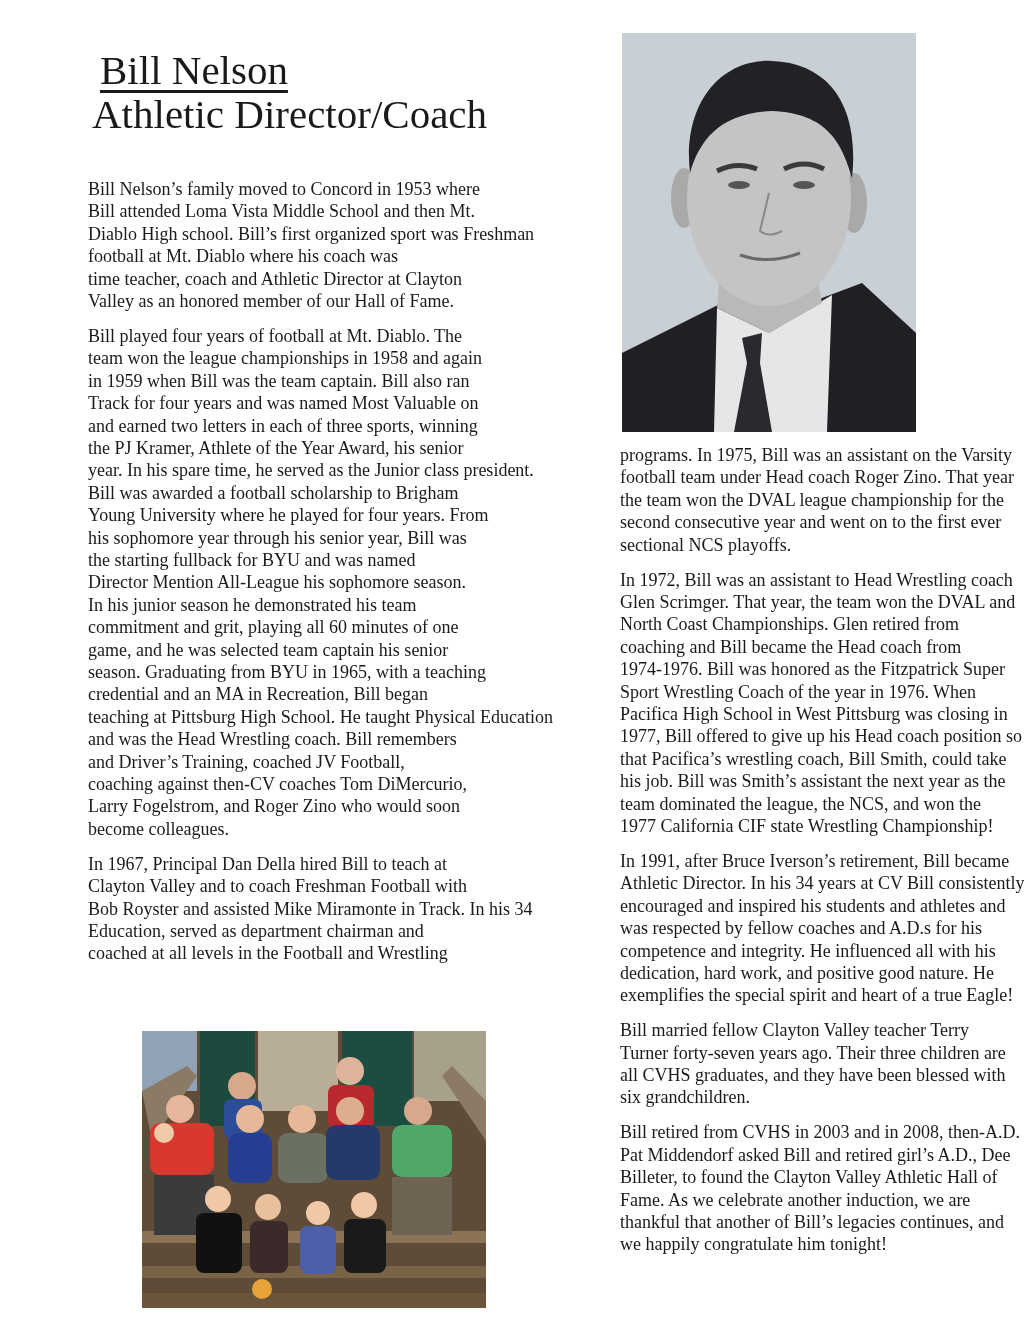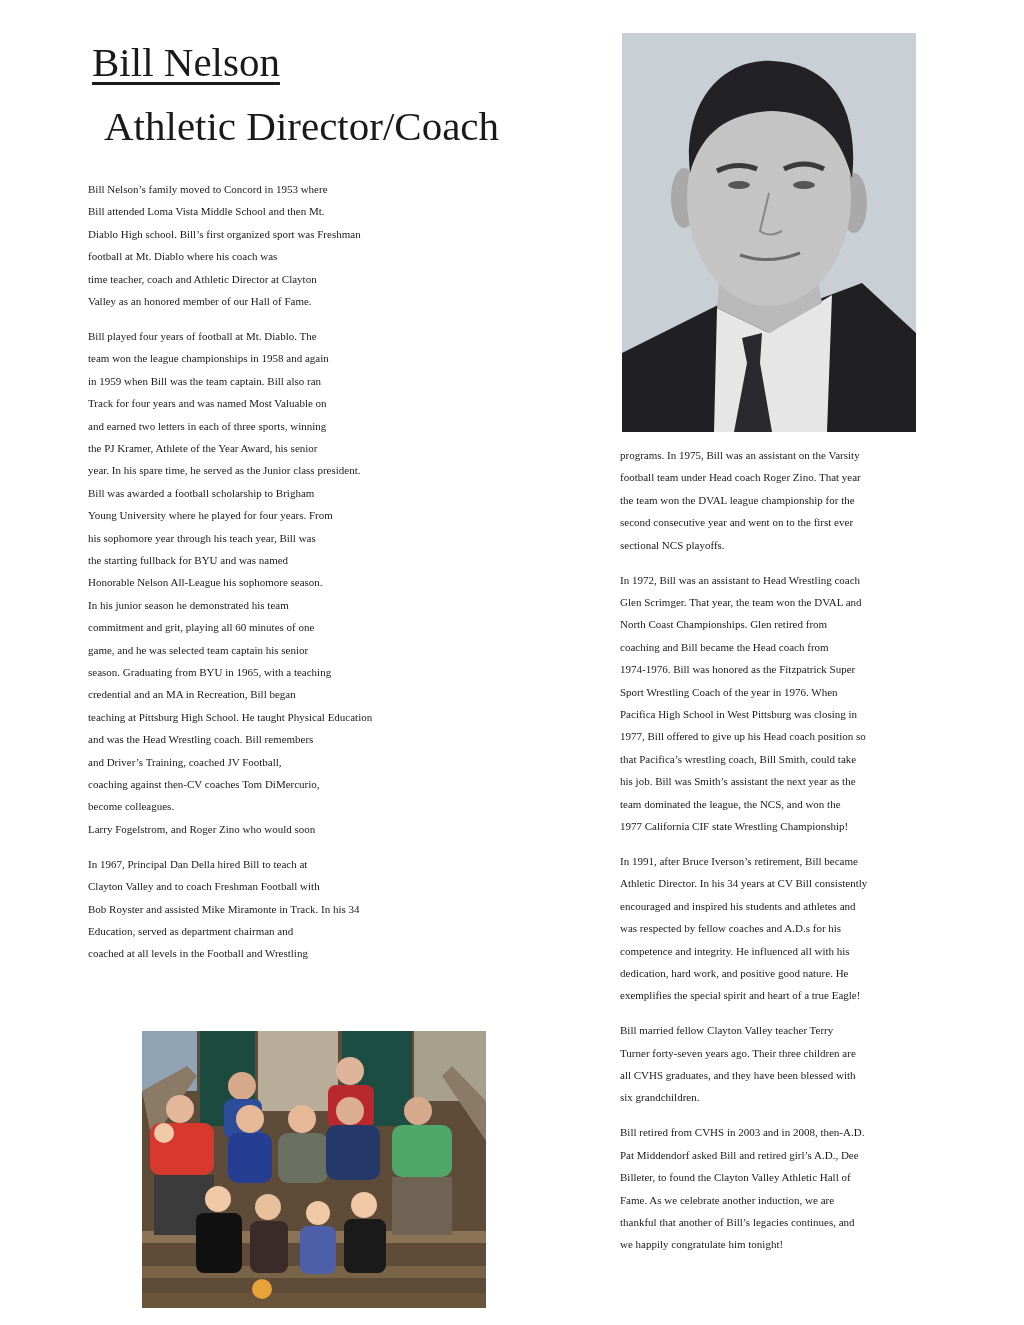--- a/index.html
+++ b/index.html
@@ -1,21 +1,21 @@
 <!DOCTYPE html>
 <html><head>
 <meta charset="utf-8">
 <style>
   html, body { margin: 0; padding: 0; background: #ffffff; }
   body { width: 1024px; height: 1325px; position: relative; overflow: hidden;
          font-family: "Liberation Serif", "DejaVu Serif", serif; color: #1a1a1a; }
   .title1 { position: absolute; left: 88px; top: 34px; font-size: 41px; line-height: 48px;
-            text-decoration: underline; text-decoration-thickness: 3px; text-underline-offset: 6px; margin: 4px; font-weight: normal; }
-  .title2 { position: absolute; left: 88px; top: 86px; font-size: 41px; line-height: 48px; margin: 16px; font-weight: normal; white-space: nowrap; }
-  .col { position: absolute; font-size: 11px; line-height: 22.4px; }
+            text-decoration: underline; text-decoration-thickness: 3px; text-underline-offset: 6px; margin: 12px; font-weight: normal; }
+  .title2 { position: absolute; left: 88px; top: 86px; font-size: 41px; line-height: 48px; margin: 4px; font-weight: normal; white-space: nowrap; }
+  .col { position: absolute; font-size: 18px; line-height: 22.4px; }
   .col p { margin: 0 0 12.5px 0; }
   .line { display: block; white-space: nowrap; }
   .left { left: 88px; top: 178px; width: 460px; }
   .right { left: 620px; top: 444px; width: 400px; }
   .portrait { position: absolute; left: 622px; top: 33px; width: 294px; height: 399px; overflow: hidden; background: #c9d0d6; }
   .family { position: absolute; left: 142px; top: 1031px; width: 344px; height: 277px; overflow: hidden; background: #6b5a44; }
   svg { display: block; }
 </style>
 </head>
 <body>
@@ -66,34 +66,34 @@
     <p>
       <span class="line">Bill played four years of football at Mt. Diablo. The</span>
       <span class="line">team won the league championships in 1958 and again</span>
       <span class="line">in 1959 when Bill was the team captain. Bill also ran</span>
       <span class="line">Track for four years and was named Most Valuable on</span>
       <span class="line">and earned two letters in each of three sports, winning</span>
       <span class="line">the PJ Kramer, Athlete of the Year Award, his senior</span>
       <span class="line">year. In his spare time, he served as the Junior class president.</span>
       <span class="line">Bill was awarded a football scholarship to Brigham</span>
       <span class="line">Young University where he played for four years. From</span>
-      <span class="line">his sophomore year through his teach year, Bill was</span>
+      <span class="line">his sophomore year through his senior year, Bill was</span>
       <span class="line">the starting fullback for BYU and was named</span>
-      <span class="line">Honorable Nelson All-League his sophomore season.</span>
+      <span class="line">Director Mention All-League his sophomore season.</span>
       <span class="line">In his junior season he demonstrated his team</span>
       <span class="line">commitment and grit, playing all 60 minutes of one</span>
       <span class="line">game, and he was selected team captain his senior</span>
       <span class="line">season.  Graduating from BYU in 1965, with a teaching</span>
       <span class="line">credential and an MA in Recreation, Bill began</span>
       <span class="line">teaching at Pittsburg High School. He taught Physical Education</span>
       <span class="line">and was the Head Wrestling coach. Bill remembers</span>
       <span class="line">and Driver’s Training, coached JV Football,</span>
       <span class="line">coaching against then-CV coaches Tom DiMercurio,</span>
+      <span class="line">Larry Fogelstrom, and Roger Zino who would soon</span>
       <span class="line">become colleagues.</span>
-      <span class="line">Larry Fogelstrom, and Roger Zino who would soon</span>
     </p>
     <p>
       <span class="line">In 1967, Principal Dan Della hired Bill to teach at</span>
       <span class="line">Clayton Valley and to coach Freshman Football with</span>
       <span class="line">Bob Royster and assisted Mike Miramonte in Track. In his 34</span>
       <span class="line">Education, served as department chairman and</span>
       <span class="line">coached at all levels in the Football and Wrestling</span>
     </p>
   </div>
 <div class="col right" id="right-col">

